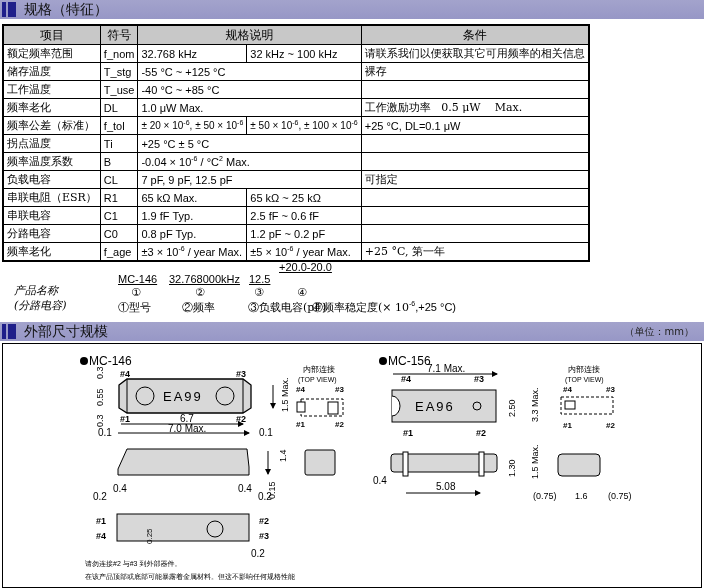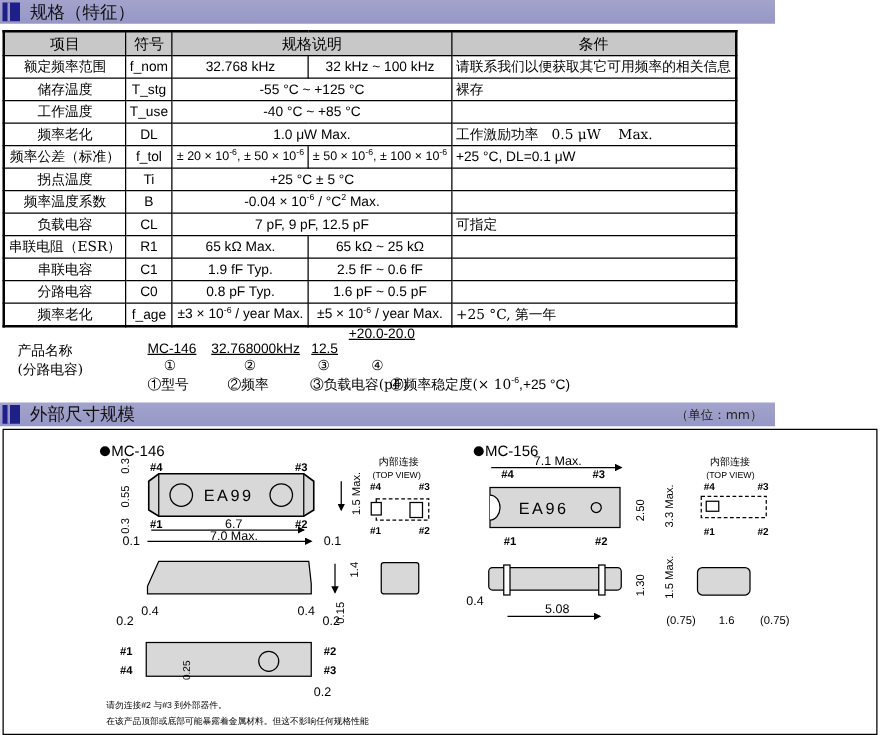--- a/index.html
+++ b/index.html
@@ -1,26 +1,26 @@
 <!DOCTYPE html>
 <html><head>
 <meta charset="utf-8">
 <style>
   html,body{margin:0;padding:0;background:#fff;}
   body{width:704px;height:588px;position:relative;overflow:hidden;font-family:"Liberation Sans","DejaVu Sans",sans-serif;color:#000;}
-  .sec-bar{position:absolute;left:0;width:620px;height:19px;background:linear-gradient(#a3a3cc,#9797c6);}
+  .sec-bar{position:absolute;left:0;width:704px;height:19px;background:linear-gradient(#a3a3cc,#9797c6);}
   .sec-bar .blk{position:absolute;left:2px;top:2px;width:14px;height:15px;background:#1f1f8a;}
   .sec-bar .blk:after{content:"";position:absolute;left:4px;top:0;width:2px;height:15px;background:#9a9ac8;}
   .sec-bar .ttl{position:absolute;left:24px;top:1px;font-size:14px;font-family:"DejaVu Serif",serif;color:#111;}
   .sec-bar .unit{position:absolute;right:10px;top:3px;font-size:10px;font-family:"DejaVu Sans",sans-serif;color:#222;}
   table.spec{position:absolute;left:2px;top:24px;width:568px;border-collapse:collapse;font-size:11px;}
   table.spec td,table.spec th{border:1px solid #000;height:17px;padding:0 3px;white-space:nowrap;}
   table.spec{border:2px solid #000;}
   table.spec th{background:#c8c8c8;font-weight:normal;font-family:"DejaVu Serif",serif;font-size:12px;height:18px;}
-  .c{text-align:center;}
+  .c{}
   .l{text-align:left;}
   .cn{font-family:"DejaVu Serif",serif;font-size:11px;}
   sup{font-size:7px;}
   .pn{position:absolute;font-size:11px;}
   .pn .lbl{font-family:"DejaVu Serif",serif;}
   .ul{text-decoration:underline;}
   .dimbox{position:absolute;left:2px;top:343px;width:698px;height:243px;border:1.5px solid #000;}
   svg text{font-family:"Liberation Sans",sans-serif;}
 </style>
 </head>
@@ -107,34 +107,34 @@
     <td class="c cn">串联电容</td>
     <td class="c">C1</td>
     <td class="c">1.9 fF Typ.</td>
     <td class="c">2.5 fF ~ 0.6 fF</td>
     <td class="l"></td>
   </tr>
   <tr>
     <td class="c cn">分路电容</td>
     <td class="c">C0</td>
     <td class="c">0.8 pF Typ.</td>
-    <td class="c">1.6 pF ~ 0.5 pF</td>
+    <td class="c">1.2 pF ~ 0.2 pF</td>
     <td class="l"></td>
   </tr>
   <tr>
     <td class="c cn">频率老化</td>
     <td class="c">f_age</td>
     <td class="c"><span>±3 × 10</span><sup>-6</sup><span> / year Max.</span></td>
     <td class="c"><span>±5 × 10</span><sup>-6</sup><span> / year Max.</span></td>
     <td class="l cn">+25 °C, 第一年</td>
   </tr>
 </tbody>
   </table>
 
-<div class="pn" style="left:14px;top:273px;">
+<div class="pn" style="left:14px;top:283px;font-style:italic;">
   <div class="lbl">产品名称</div>
   <div class="lbl">(分路电容)</div>
 </div>
 <div class="pn ul" style="left:118px;top:273px;">MC-146</div>
 <div class="pn ul" style="left:169px;top:273px;">32.768000kHz</div>
 <div class="pn ul" style="left:249px;top:273px;">12.5</div>
 <div class="pn ul" style="left:279px;top:261px;">+20.0-20.0</div>
 <div class="pn" style="left:131px;top:286px;">①</div>
 <div class="pn" style="left:195px;top:286px;">②</div>
 <div class="pn" style="left:254px;top:286px;">③</div>

